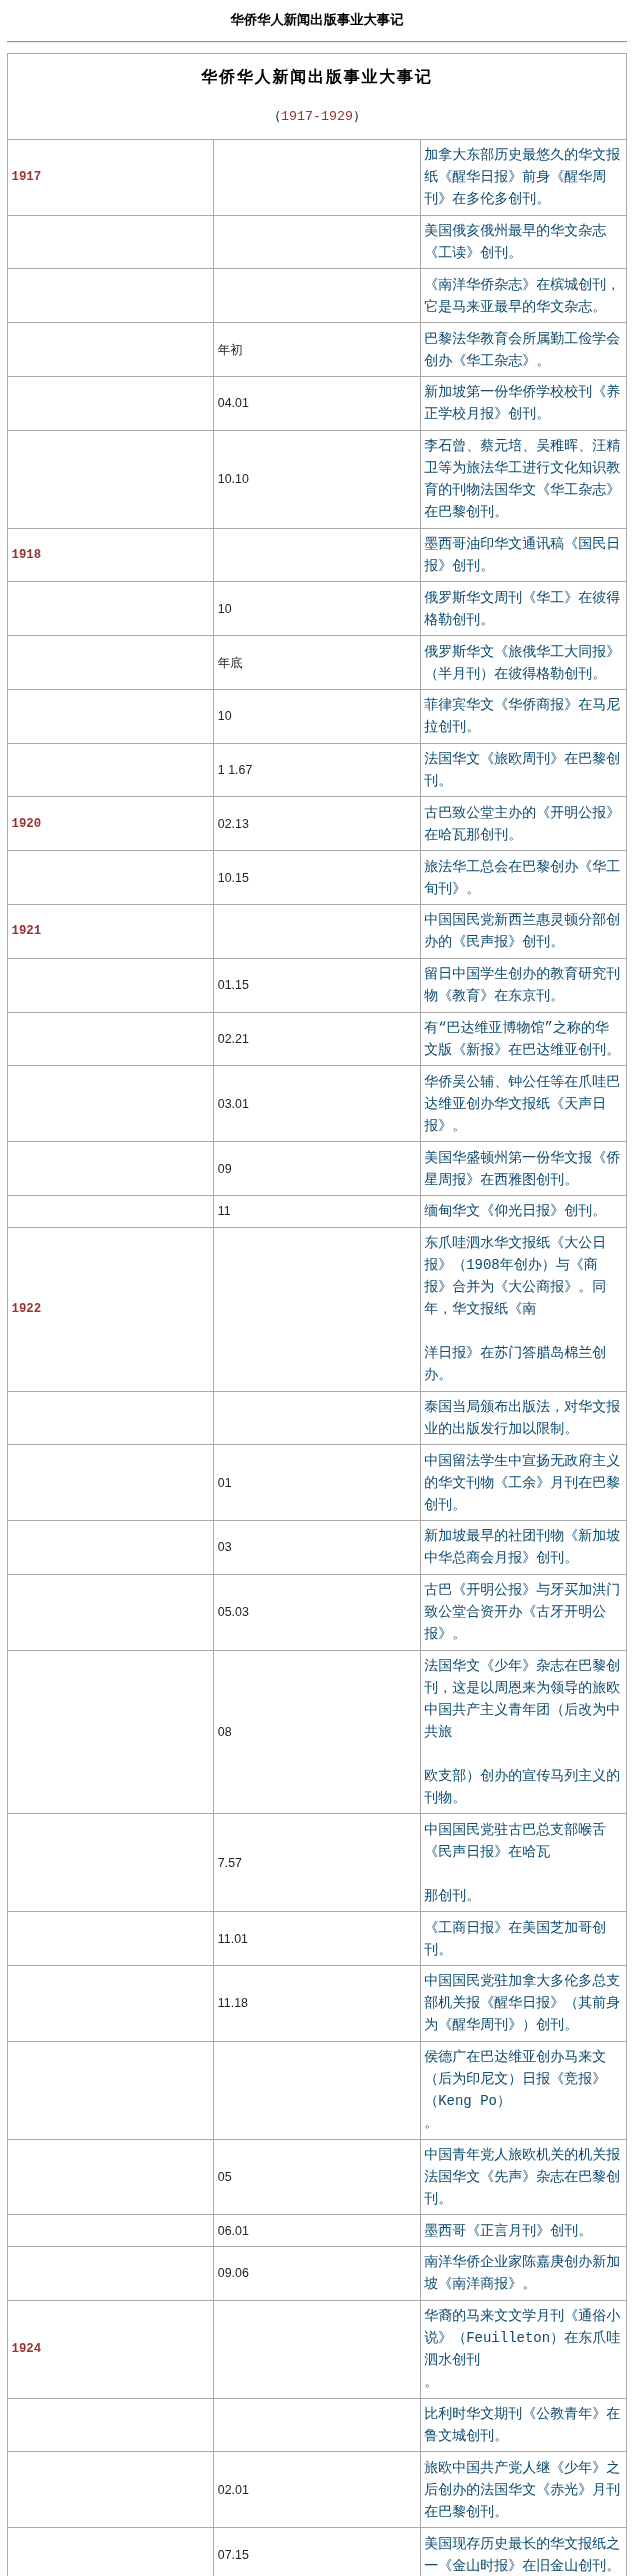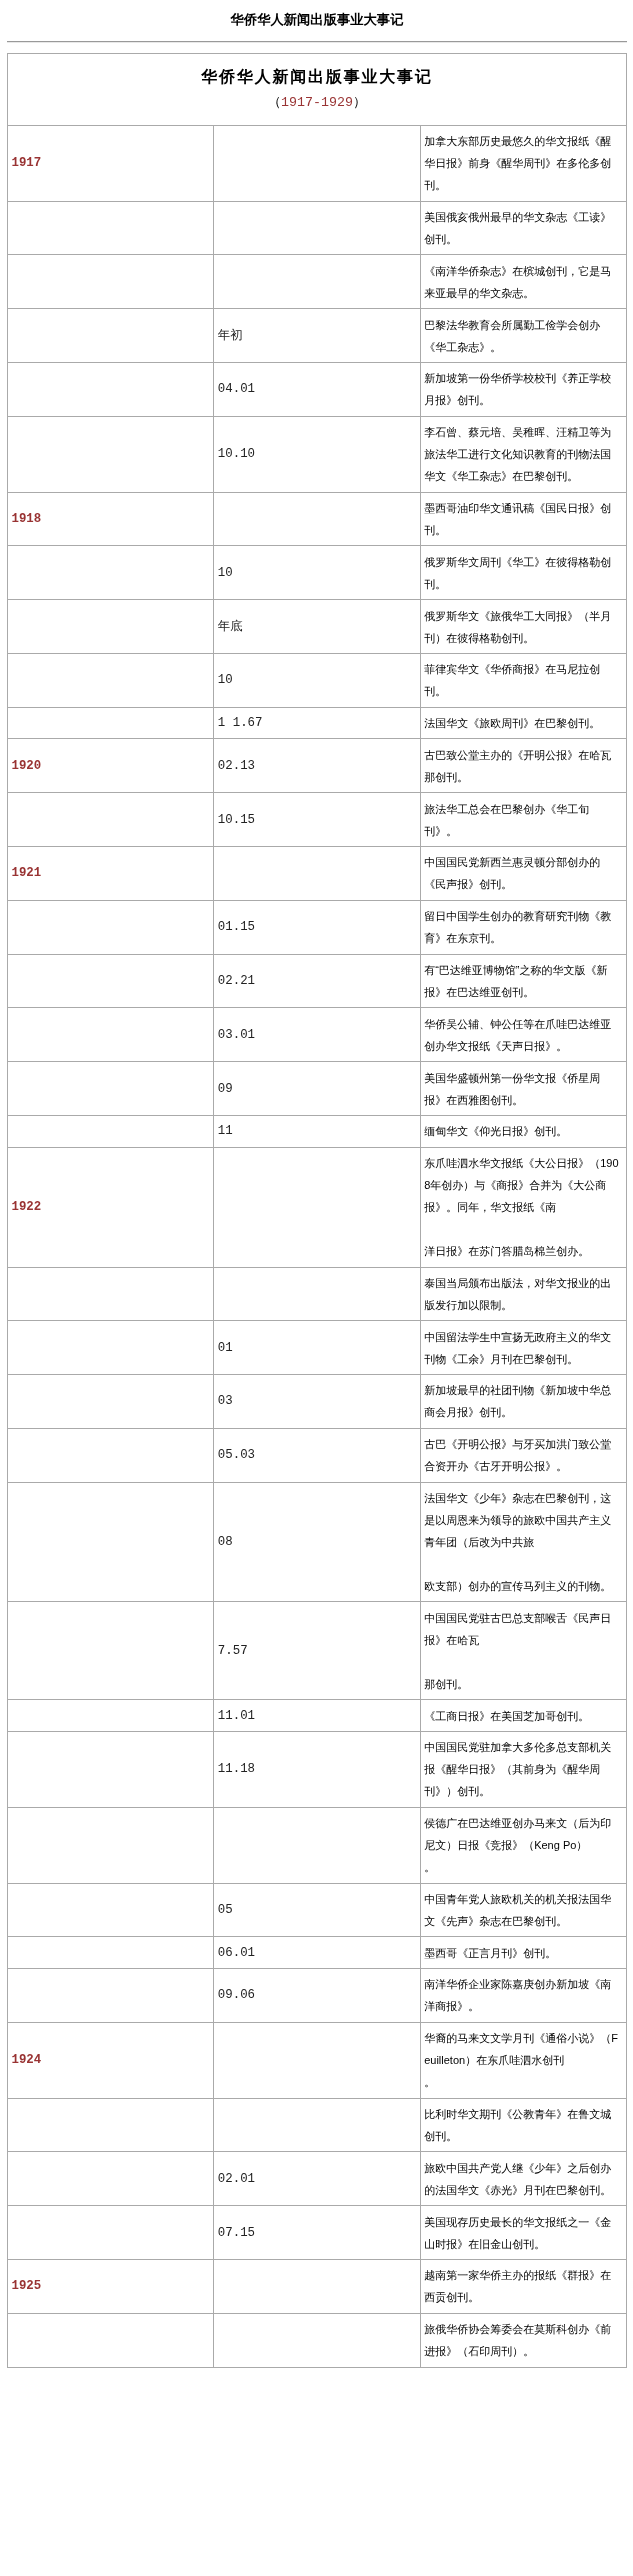--- a/index.html
+++ b/index.html
@@ -44,21 +44,21 @@
     font-weight: bold;
   }
   .tbl-title {
     font-size: 16px;
     font-weight: bold;
     color: #000000;
     text-align: center;
     letter-spacing: 1.8px;
   }
   .tbl-subtitle {
-    margin-top: 5px;
+    margin-top: 19px;
     font-size: 13.3px;
     font-weight: normal;
     text-align: center;
     color: #000000;
     font-family: "Liberation Mono", "DejaVu Sans Mono", monospace;
   }
   .tbl-subtitle .years {
     color: var(--accent, #993333);
   }
   td.year-cell {
@@ -66,32 +66,33 @@
     padding: 4.4px 3.5px;
     color: var(--accent, #993333);
     font-family: "Liberation Mono", "DejaVu Sans Mono", monospace;
     font-size: 12.4px;
     font-weight: bold;
     line-height: 22px;
   }
   td.date-cell {
     width: 80px;
     padding: 4.4px 3.5px;
-    font-family: Liberation Mono, monospace;
+    font-family: Liberation Sans, sans-serif;
     font-size: 12.4px;
     line-height: 22px;
     color: #222222;
   }
   td.event-cell {
     padding: 4.4px 5.3px 4.4px 3.5px;
-    font-size: 11px;
+    font-size: 14px;
     line-height: 22px;
-    color: #000000;
+    color: #0c4a6e;
     white-space: pre-line;
     word-break: break-all;
+    font-family: Liberation Mono, monospace;
   }
 </style>
 </head>
 <body>
 
 <div class="page">
 
   <h1 class="page-title">华侨华人新闻出版事业大事记</h1>
 
   <hr class="divider">

